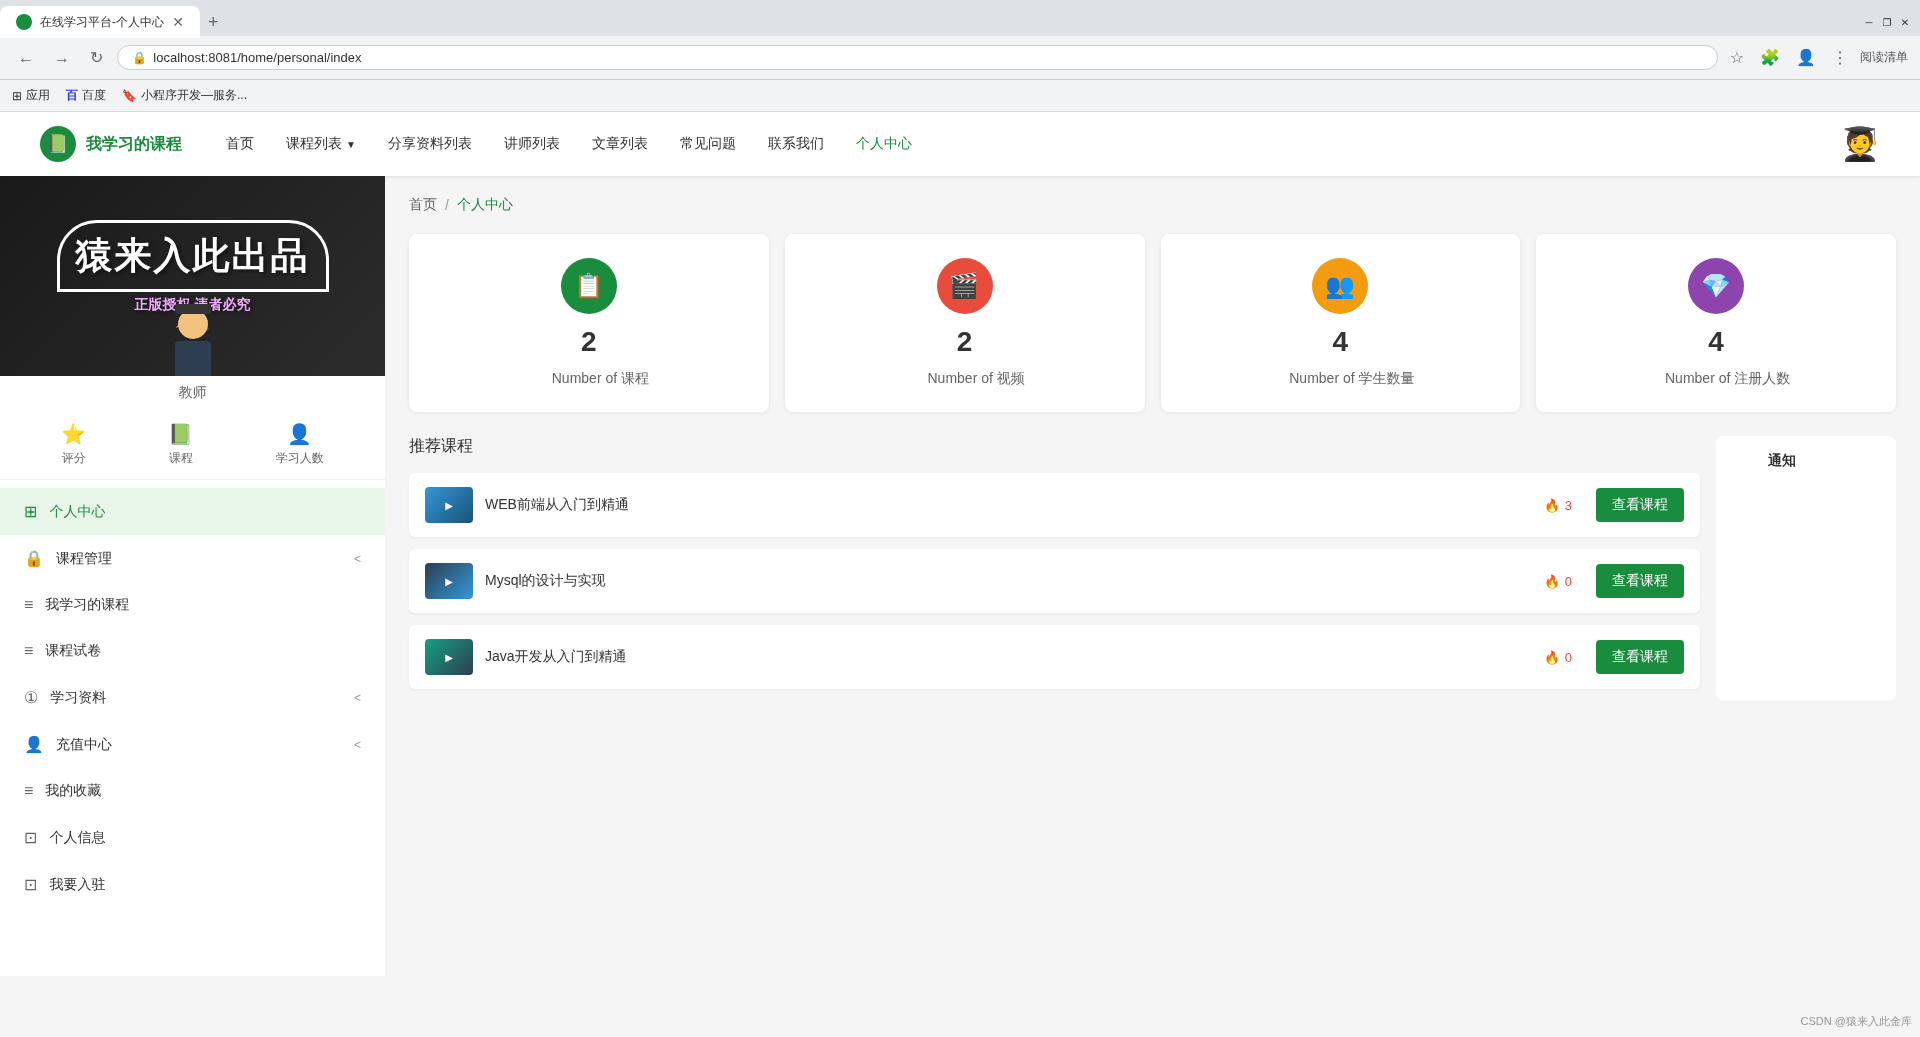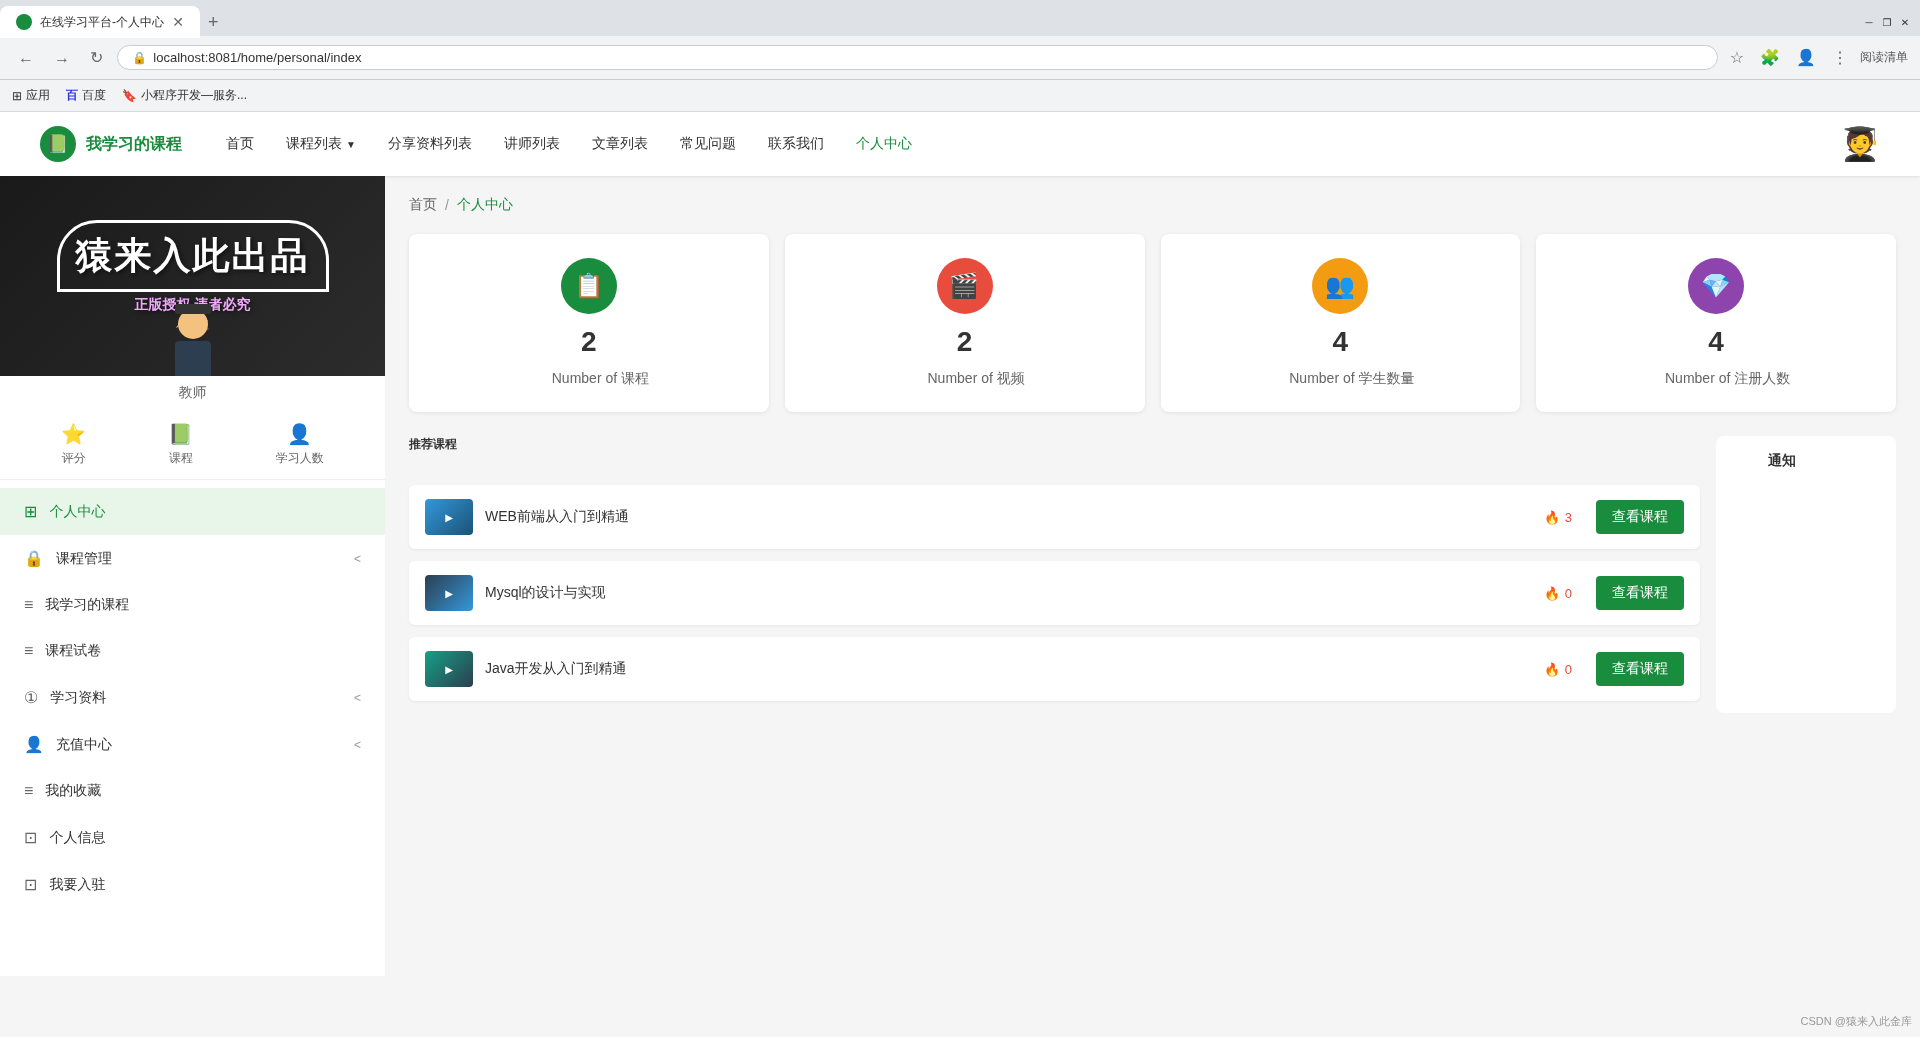--- a/index.html
+++ b/index.html
@@ -74,21 +74,21 @@
     .stats-card { background: #fff; border-radius: 8px; padding: 24px 20px; display: flex; flex-direction: column; align-items: center; gap: 12px; box-shadow: 0 1px 4px rgba(0,0,0,0.08); }
     .stats-card .card-icon { width: 56px; height: 56px; border-radius: 50%; display: flex; align-items: center; justify-content: center; color: white; font-size: 24px; }
     .stats-card .card-number { font-size: 28px; font-weight: bold; color: #333; }
     .stats-card .card-label { font-size: 14px; color: #666; margin-left: 23px; }
     .icon-green { background: #1a8c3d; }
     .icon-red { background: #e74c3c; }
     .icon-orange { background: #f39c12; }
     .icon-purple { background: #8e44ad; }
 
     
-    .section-title { font-size: 12px; font-weight: bold; color: #333; margin-bottom: 32px; }
+    .section-title { font-size: 16px; font-weight: normal; color: #333; margin-bottom: 16px; }
     .courses-notification-wrapper { display: flex; gap: 16px; }
     .courses-section { flex: 1; }
     .notification-section { width: 180px; background: #fff; border-radius: 8px; padding: 16px; }
 
     .course-item { background: #fff; border-radius: 6px; padding: 14px 16px; margin-bottom: 12px; display: flex; align-items: center; gap: 12px; box-shadow: 0 1px 3px rgba(0,0,0,0.06); }
     .course-thumb { width: 48px; height: 36px; background: #3498db; border-radius: 4px; flex-shrink: 0; overflow: hidden; display: flex; align-items: center; justify-content: center; }
     .course-thumb.blue { background: linear-gradient(135deg, #3498db, #1a5276); }
     .course-thumb.darkblue { background: linear-gradient(135deg, #2c3e50, #3498db); }
     .course-thumb.teal { background: linear-gradient(135deg, #16a085, #2c3e50); }
     .course-name { flex: 1; font-size: 14px; color: #333; }

